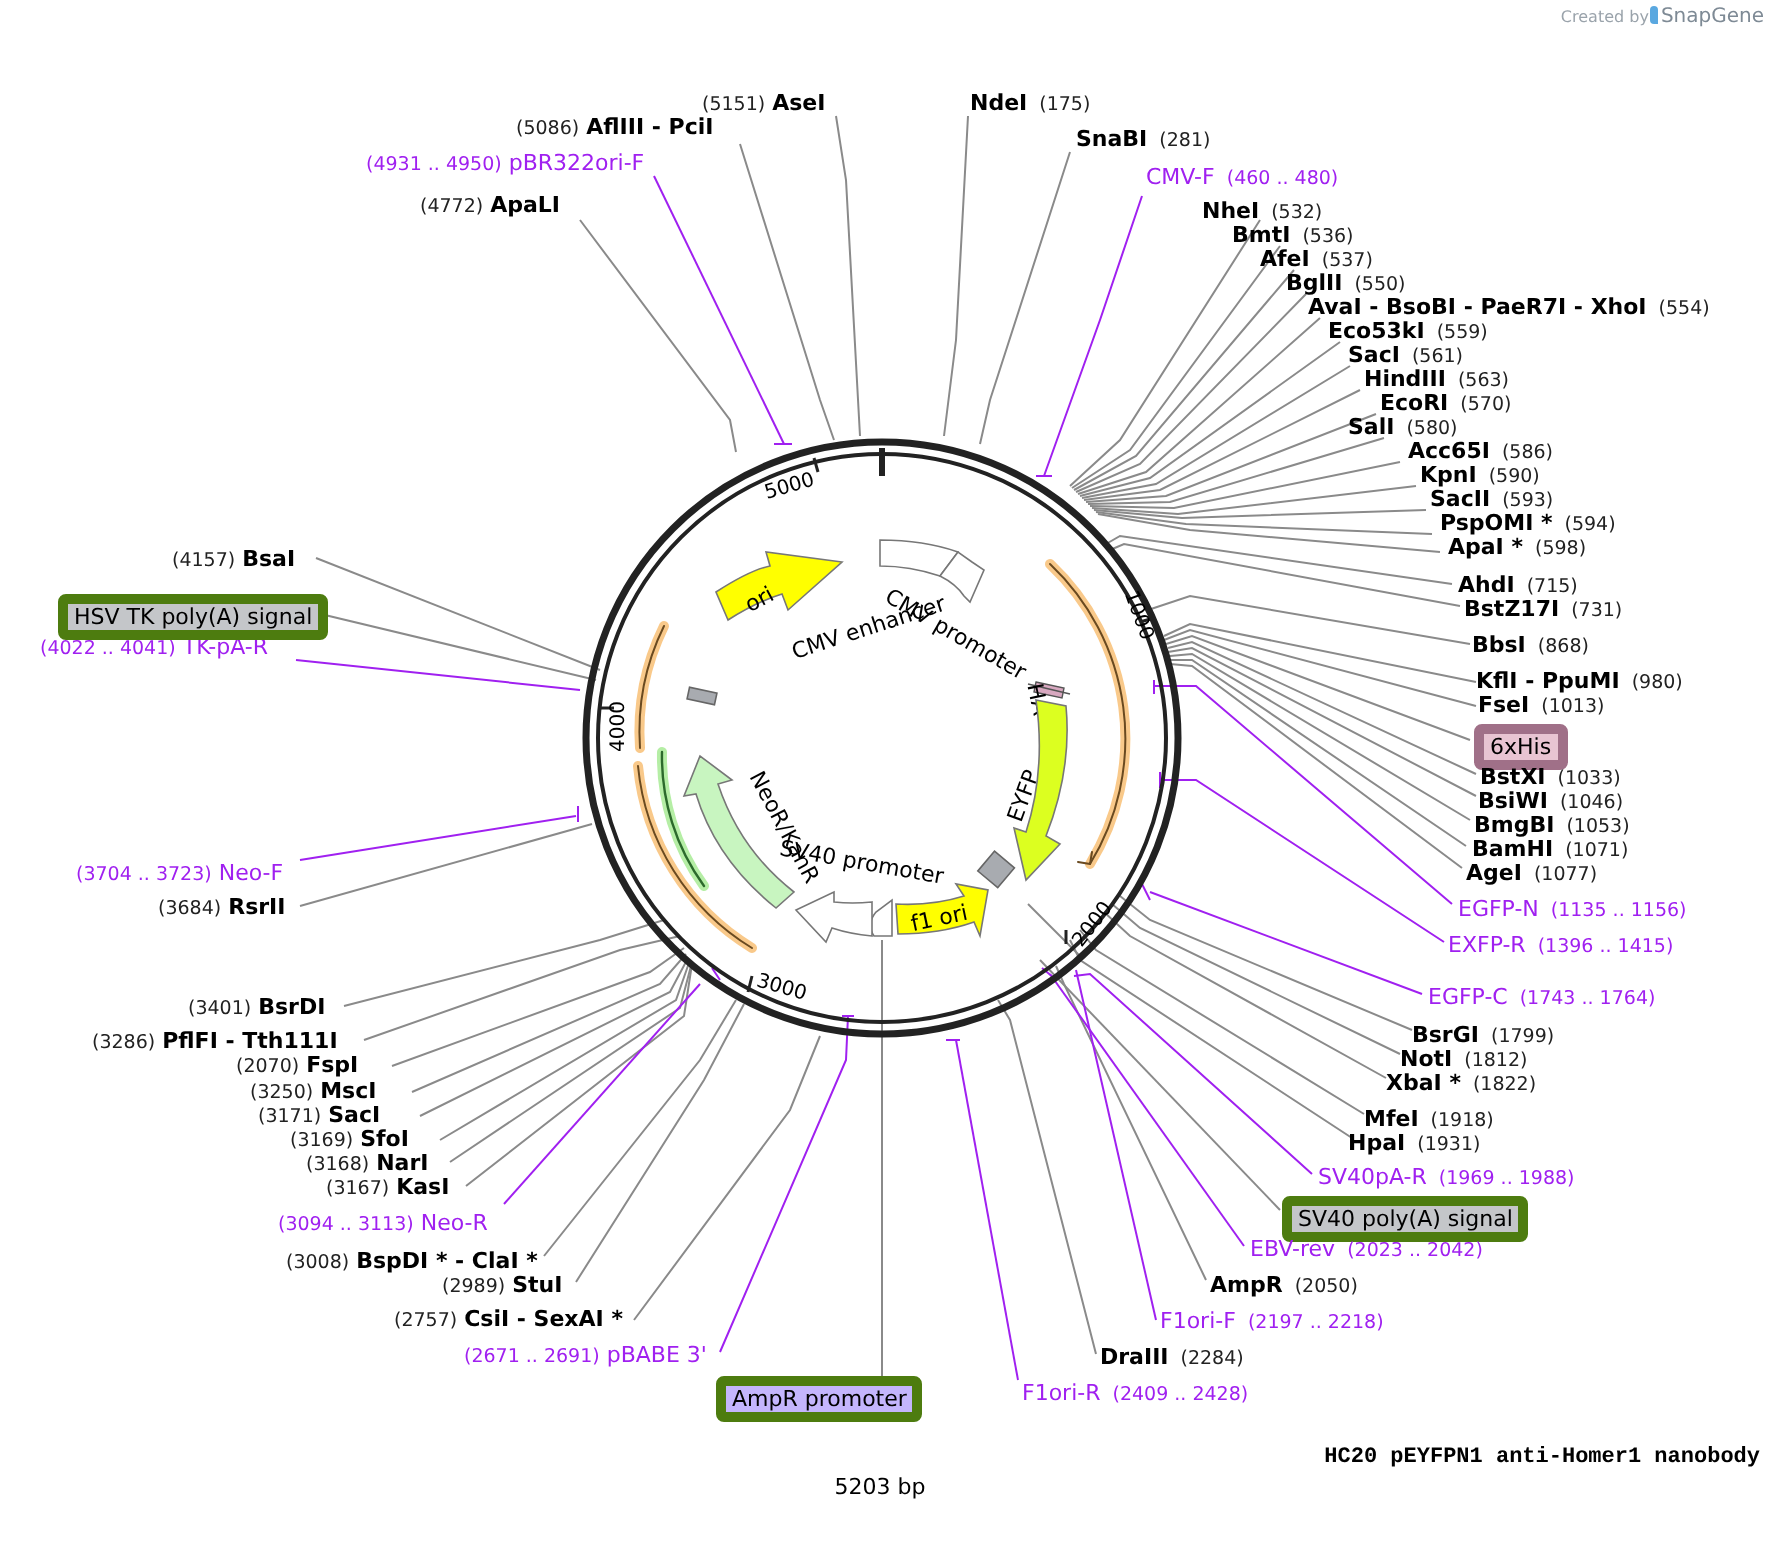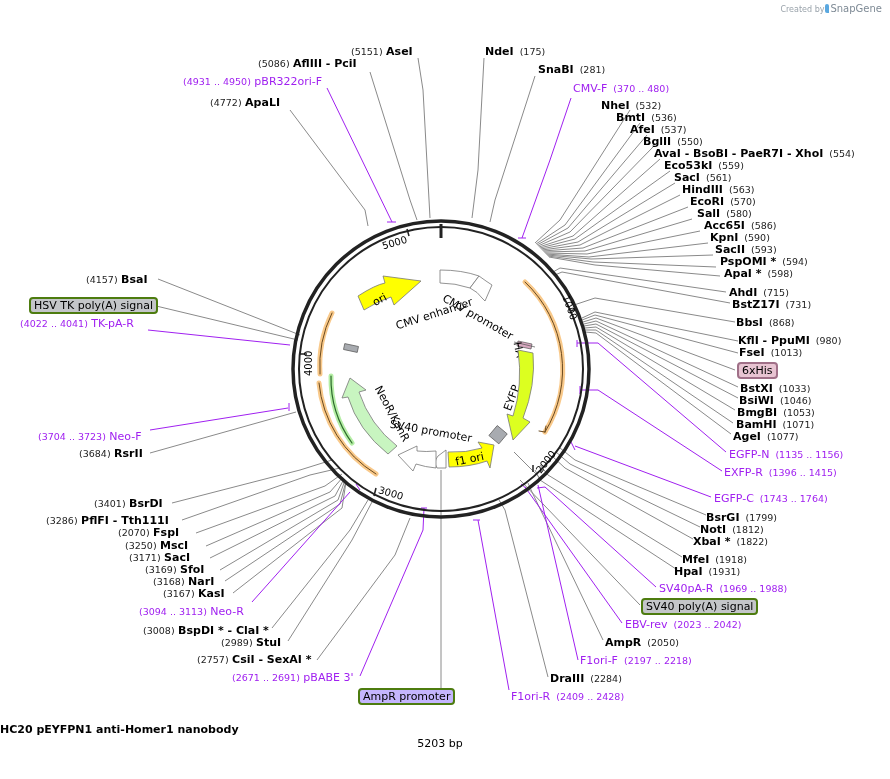--- a/index.html
+++ b/index.html
@@ -7,30 +7,30 @@
          font-family:"DejaVu Sans", "Liberation Sans", sans-serif; }
   #map { position:absolute; left:0; top:0; width:890px; height:779px; }
   .lbl { position:absolute; white-space:nowrap; font-size:11px; line-height:13px; color:#000; }
   .lbl .pos { font-size:9.5px; color:#222; font-weight:normal; }
   .lbl .name { font-weight:bold; font-size:11px; }
   .lbl.primer, .lbl.primer .pos, .lbl.primer .name { color:#a020f0; font-weight:normal; }
   .lbl.primer .name { font-size:11px; }
   .lbl.primer .pos { font-size:9.5px; }
   .gap { display:inline-block; width:6px; }
   .pill { position:absolute; white-space:nowrap; font-size:11px; line-height:13px;
-          border:2px solid #4d7c0f; border-radius:4px; padding:0 3px; }
+          border:5px solid #4d7c0f; border-radius:4px; padding:0 3px; }
   .pill.grey { background:#c4c6c9; }
   .pill.pink { background:#e8c4d2; border-color:#a07088; }
   .pill.white { background:#c4b5fd; }
   #snap { position:absolute; right:8px; top:3px; font-size:8px; color:#9aa3ab; }
   #snap .brand { font-size:10px; color:#7e8a95;margin-top:24px; }
   #snap .logo { display:inline-block; width:4px; height:9px; background:#5aa8e0;
                 border-radius:2px 2px 0 2px; vertical-align:-1px; margin:0 1px; }
-  #title { position:absolute; left:0; width:880px; top:723px; text-align:left;
-           font-weight:bold; font-size:11px; }
+  #title { position:absolute; left:0; width:880px; top:723px; text-align:right;
+           font-weight:bold; font-size:11px;font-family:Liberation Mono, monospace; }
   #length { position:absolute; left:0; width:880px; top:737px; text-align:center; font-size:11px; }
   .ftxt { font-family:"DejaVu Sans", sans-serif; font-size:11px; }
   .tick { font-family:"DejaVu Sans", sans-serif; font-size:10px; }
 </style>
 </head>
 <body>
 
 <svg id="map" viewBox="0 0 890 779" xmlns="http://www.w3.org/2000/svg">
 
   <g stroke="#8a8a8a" stroke-width="1" fill="none">
@@ -235,21 +235,21 @@
 <div class="lbl" style="left:538px;top:63px"><span class="name">SnaBI</span><span class="gap"></span><span class="pos">(281)</span></div>
 <div class="lbl" style="left:601px;top:99px"><span class="name">NheI</span><span class="gap"></span><span class="pos">(532)</span></div>
 <div class="lbl" style="left:616px;top:111px"><span class="name">BmtI</span><span class="gap"></span><span class="pos">(536)</span></div>
 <div class="lbl" style="left:630px;top:123px"><span class="name">AfeI</span><span class="gap"></span><span class="pos">(537)</span></div>
 <div class="lbl" style="left:643px;top:135px"><span class="name">BglII</span><span class="gap"></span><span class="pos">(550)</span></div>
 <div class="lbl" style="left:654px;top:147px"><span class="name">AvaI  - BsoBI  - PaeR7I  - XhoI</span><span class="gap"></span><span class="pos">(554)</span></div>
 <div class="lbl" style="left:664px;top:159px"><span class="name">Eco53kI</span><span class="gap"></span><span class="pos">(559)</span></div>
 <div class="lbl" style="left:674px;top:171px"><span class="name">SacI</span><span class="gap"></span><span class="pos">(561)</span></div>
 <div class="lbl" style="left:682px;top:183px"><span class="name">HindIII</span><span class="gap"></span><span class="pos">(563)</span></div>
 <div class="lbl" style="left:690px;top:195px"><span class="name">EcoRI</span><span class="gap"></span><span class="pos">(570)</span></div>
-<div class="lbl" style="left:697px;top:207px"><span class="name">SalI</span><span class="gap"></span><span class="pos">(580)</span></div>
+<div class="lbl" style="left:674px;top:207px"><span class="name">SalI</span><span class="gap"></span><span class="pos">(580)</span></div>
 <div class="lbl" style="left:704px;top:219px"><span class="name">Acc65I</span><span class="gap"></span><span class="pos">(586)</span></div>
 <div class="lbl" style="left:710px;top:231px"><span class="name">KpnI</span><span class="gap"></span><span class="pos">(590)</span></div>
 <div class="lbl" style="left:715px;top:243px"><span class="name">SacII</span><span class="gap"></span><span class="pos">(593)</span></div>
 <div class="lbl" style="left:720px;top:255px"><span class="name">PspOMI *</span><span class="gap"></span><span class="pos">(594)</span></div>
 <div class="lbl" style="left:724px;top:267px"><span class="name">ApaI *</span><span class="gap"></span><span class="pos">(598)</span></div>
 <div class="lbl" style="left:729px;top:286px"><span class="name">AhdI</span><span class="gap"></span><span class="pos">(715)</span></div>
 <div class="lbl" style="left:732px;top:298px"><span class="name">BstZ17I</span><span class="gap"></span><span class="pos">(731)</span></div>
 <div class="lbl" style="left:736px;top:316px"><span class="name">BbsI</span><span class="gap"></span><span class="pos">(868)</span></div>
 <div class="lbl" style="left:738px;top:334px"><span class="name">KflI  - PpuMI</span><span class="gap"></span><span class="pos">(980)</span></div>
 <div class="lbl" style="left:739px;top:346px"><span class="name">FseI</span><span class="gap"></span><span class="pos">(1013)</span></div>
@@ -259,21 +259,21 @@
 <div class="lbl" style="left:736px;top:418px"><span class="name">BamHI</span><span class="gap"></span><span class="pos">(1071)</span></div>
 <div class="lbl" style="left:733px;top:430px"><span class="name">AgeI</span><span class="gap"></span><span class="pos">(1077)</span></div>
 <div class="lbl" style="left:706px;top:511px"><span class="name">BsrGI</span><span class="gap"></span><span class="pos">(1799)</span></div>
 <div class="lbl" style="left:700px;top:523px"><span class="name">NotI</span><span class="gap"></span><span class="pos">(1812)</span></div>
 <div class="lbl" style="left:693px;top:535px"><span class="name">XbaI *</span><span class="gap"></span><span class="pos">(1822)</span></div>
 <div class="lbl" style="left:682px;top:553px"><span class="name">MfeI</span><span class="gap"></span><span class="pos">(1918)</span></div>
 <div class="lbl" style="left:674px;top:565px"><span class="name">HpaI</span><span class="gap"></span><span class="pos">(1931)</span></div>
 <div class="lbl" style="left:605px;top:636px"><span class="name">AmpR</span><span class="gap"></span><span class="pos">(2050)</span></div>
 <div class="lbl" style="left:550px;top:672px"><span class="name">DraIII</span><span class="gap"></span><span class="pos">(2284)</span></div>
 
-<div class="lbl primer" style="left:573px;top:82px"><span class="name">CMV-F</span><span class="gap"></span><span class="pos">(370 .. 480)</span></div>
+<div class="lbl primer" style="left:573px;top:82px"><span class="name">CMV-F</span><span class="gap"></span><span class="pos">(460 .. 480)</span></div>
 <div class="lbl primer" style="left:729px;top:448px"><span class="name">EGFP-N</span><span class="gap"></span><span class="pos">(1135 .. 1156)</span></div>
 <div class="lbl primer" style="left:724px;top:466px"><span class="name">EXFP-R</span><span class="gap"></span><span class="pos">(1396 .. 1415)</span></div>
 <div class="lbl primer" style="left:714px;top:492px"><span class="name">EGFP-C</span><span class="gap"></span><span class="pos">(1743 .. 1764)</span></div>
 <div class="lbl primer" style="left:659px;top:582px"><span class="name">SV40pA-R</span><span class="gap"></span><span class="pos">(1969 .. 1988)</span></div>
 <div class="lbl primer" style="left:625px;top:618px"><span class="name">EBV-rev</span><span class="gap"></span><span class="pos">(2023 .. 2042)</span></div>
 <div class="lbl primer" style="left:580px;top:654px"><span class="name">F1ori-F</span><span class="gap"></span><span class="pos">(2197 .. 2218)</span></div>
 <div class="lbl primer" style="left:511px;top:690px"><span class="name">F1ori-R</span><span class="gap"></span><span class="pos">(2409 .. 2428)</span></div>
 
 <div id="title">HC20  pEYFPN1 anti-Homer1 nanobody</div>
 <div id="length">5203 bp</div>

